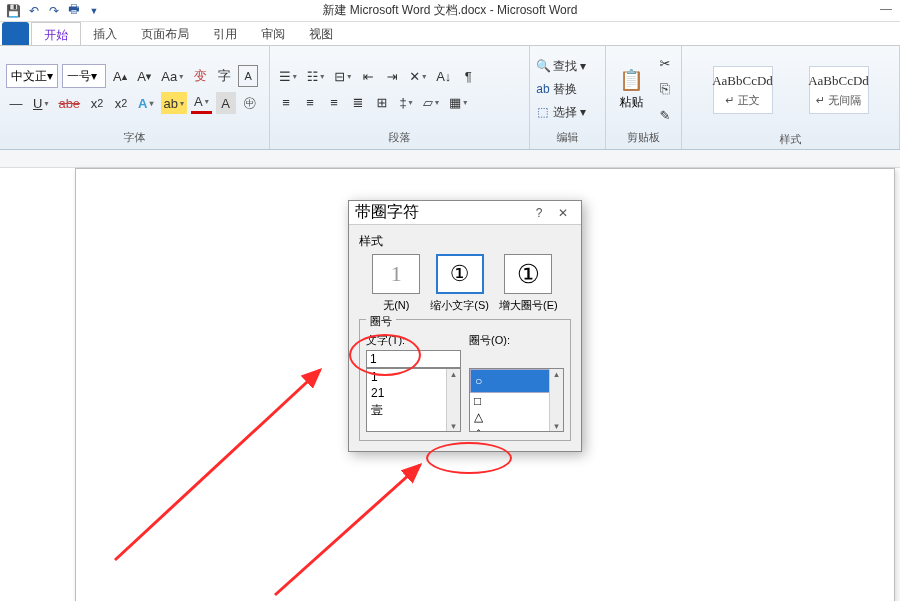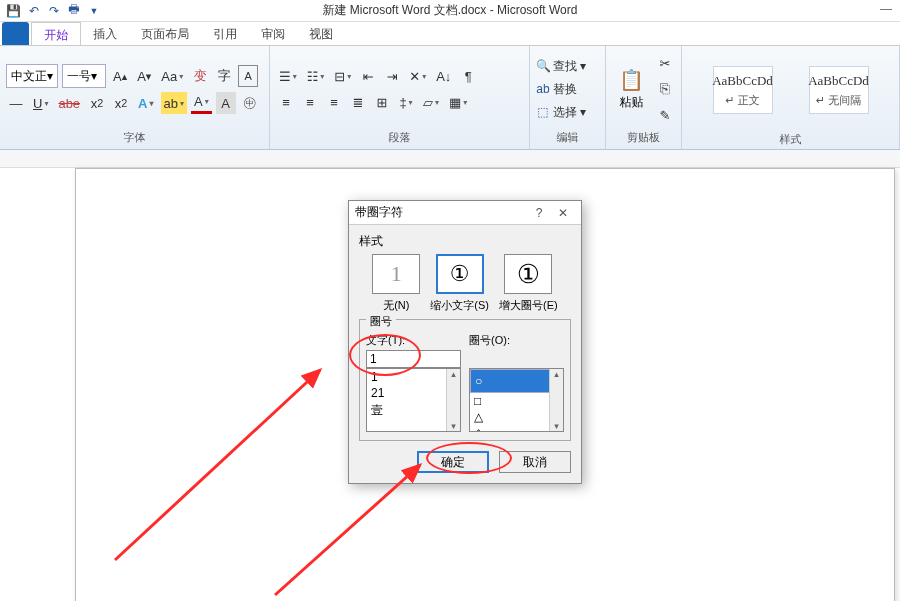--- a/index.html
+++ b/index.html
@@ -39,21 +39,21 @@
 .edit-line .ic { width: 14px; text-align: center; color: #2a579a; }
 
 
 .docarea { position: absolute; left: 0; right: 0; top: 150px; bottom: 0; background: #fff; }
 .ruler { height: 18px; background: #f4f6f8; border-bottom: 1px solid #ddd; }
 .page { position: absolute; left: 75px; top: 18px; width: 820px; height: 560px; background: #fff; border: 1px solid #bbb; box-shadow: 2px 2px 6px rgba(0,0,0,0.15); }
 
 
 .dialog { position: absolute; left: 348px; top: 200px; width: 234px; background: #f0f0f0; border: 1px solid #888; box-shadow: 3px 3px 12px rgba(0,0,0,0.3); font-size: 12px; }
 .dlg-title { height: 24px; background: #fff; border-bottom: 1px solid #ccc; display: flex; align-items: center; padding: 0 6px; }
-.dlg-title .t { flex: 1; font-size: 12px; }
+.dlg-title .t { flex: 1; font-size: 16px; }
 .dlg-title .hb { width: 24px; text-align: center; color: #555; }
 .dlg-body { padding: 8px 10px 10px 10px; }
 .dlg-sec { font-size: 12px; margin-bottom: 4px; }
 .style-row { display: flex; gap: 10px; justify-content: center; margin-bottom: 6px; }
 .style-opt { display: flex; flex-direction: column; align-items: center; gap: 4px; }
 .style-box { width: 48px; height: 40px; border: 1px solid #888; background: #fff; display: flex; align-items: center; justify-content: center; font-size: 22px; font-family: "Times New Roman", serif; }
 .style-box.active { border: 2px solid #2a7ad4; }
 .style-box .circled { font-size: 22px; }
 .style-opt .l { font-size: 11px; }
 .fieldset { border: 1px solid #aaa; padding: 4px 6px 8px 6px; margin-top: 4px; }
@@ -274,24 +274,20 @@
             <div class="item">◇</div>
             <div class="sb">
                 <span>▴</span>
                 <span>▾</span>
               </div>
           </div>
         </div>
       </div>
     </div>
 
-    <div class="dlg-buttons">
-      <div class="btn primary">确定</div>
-      <div class="btn">取消</div>
-    </div>
   </div>
 </div>
 
 <svg class="ann-svg" width="900" height="601">
   <defs>
     <marker id="ah" markerWidth="8" markerHeight="8" refX="6" refY="3" orient="auto">
       <path d="M0,0 L7,3 L0,6 Z" fill="#ff2a2a"></path>
     </marker>
   </defs>
   <line x1="115" y1="560" x2="320" y2="370" stroke="#ff2a2a" stroke-width="3" marker-end="url(#ah)"></line>

